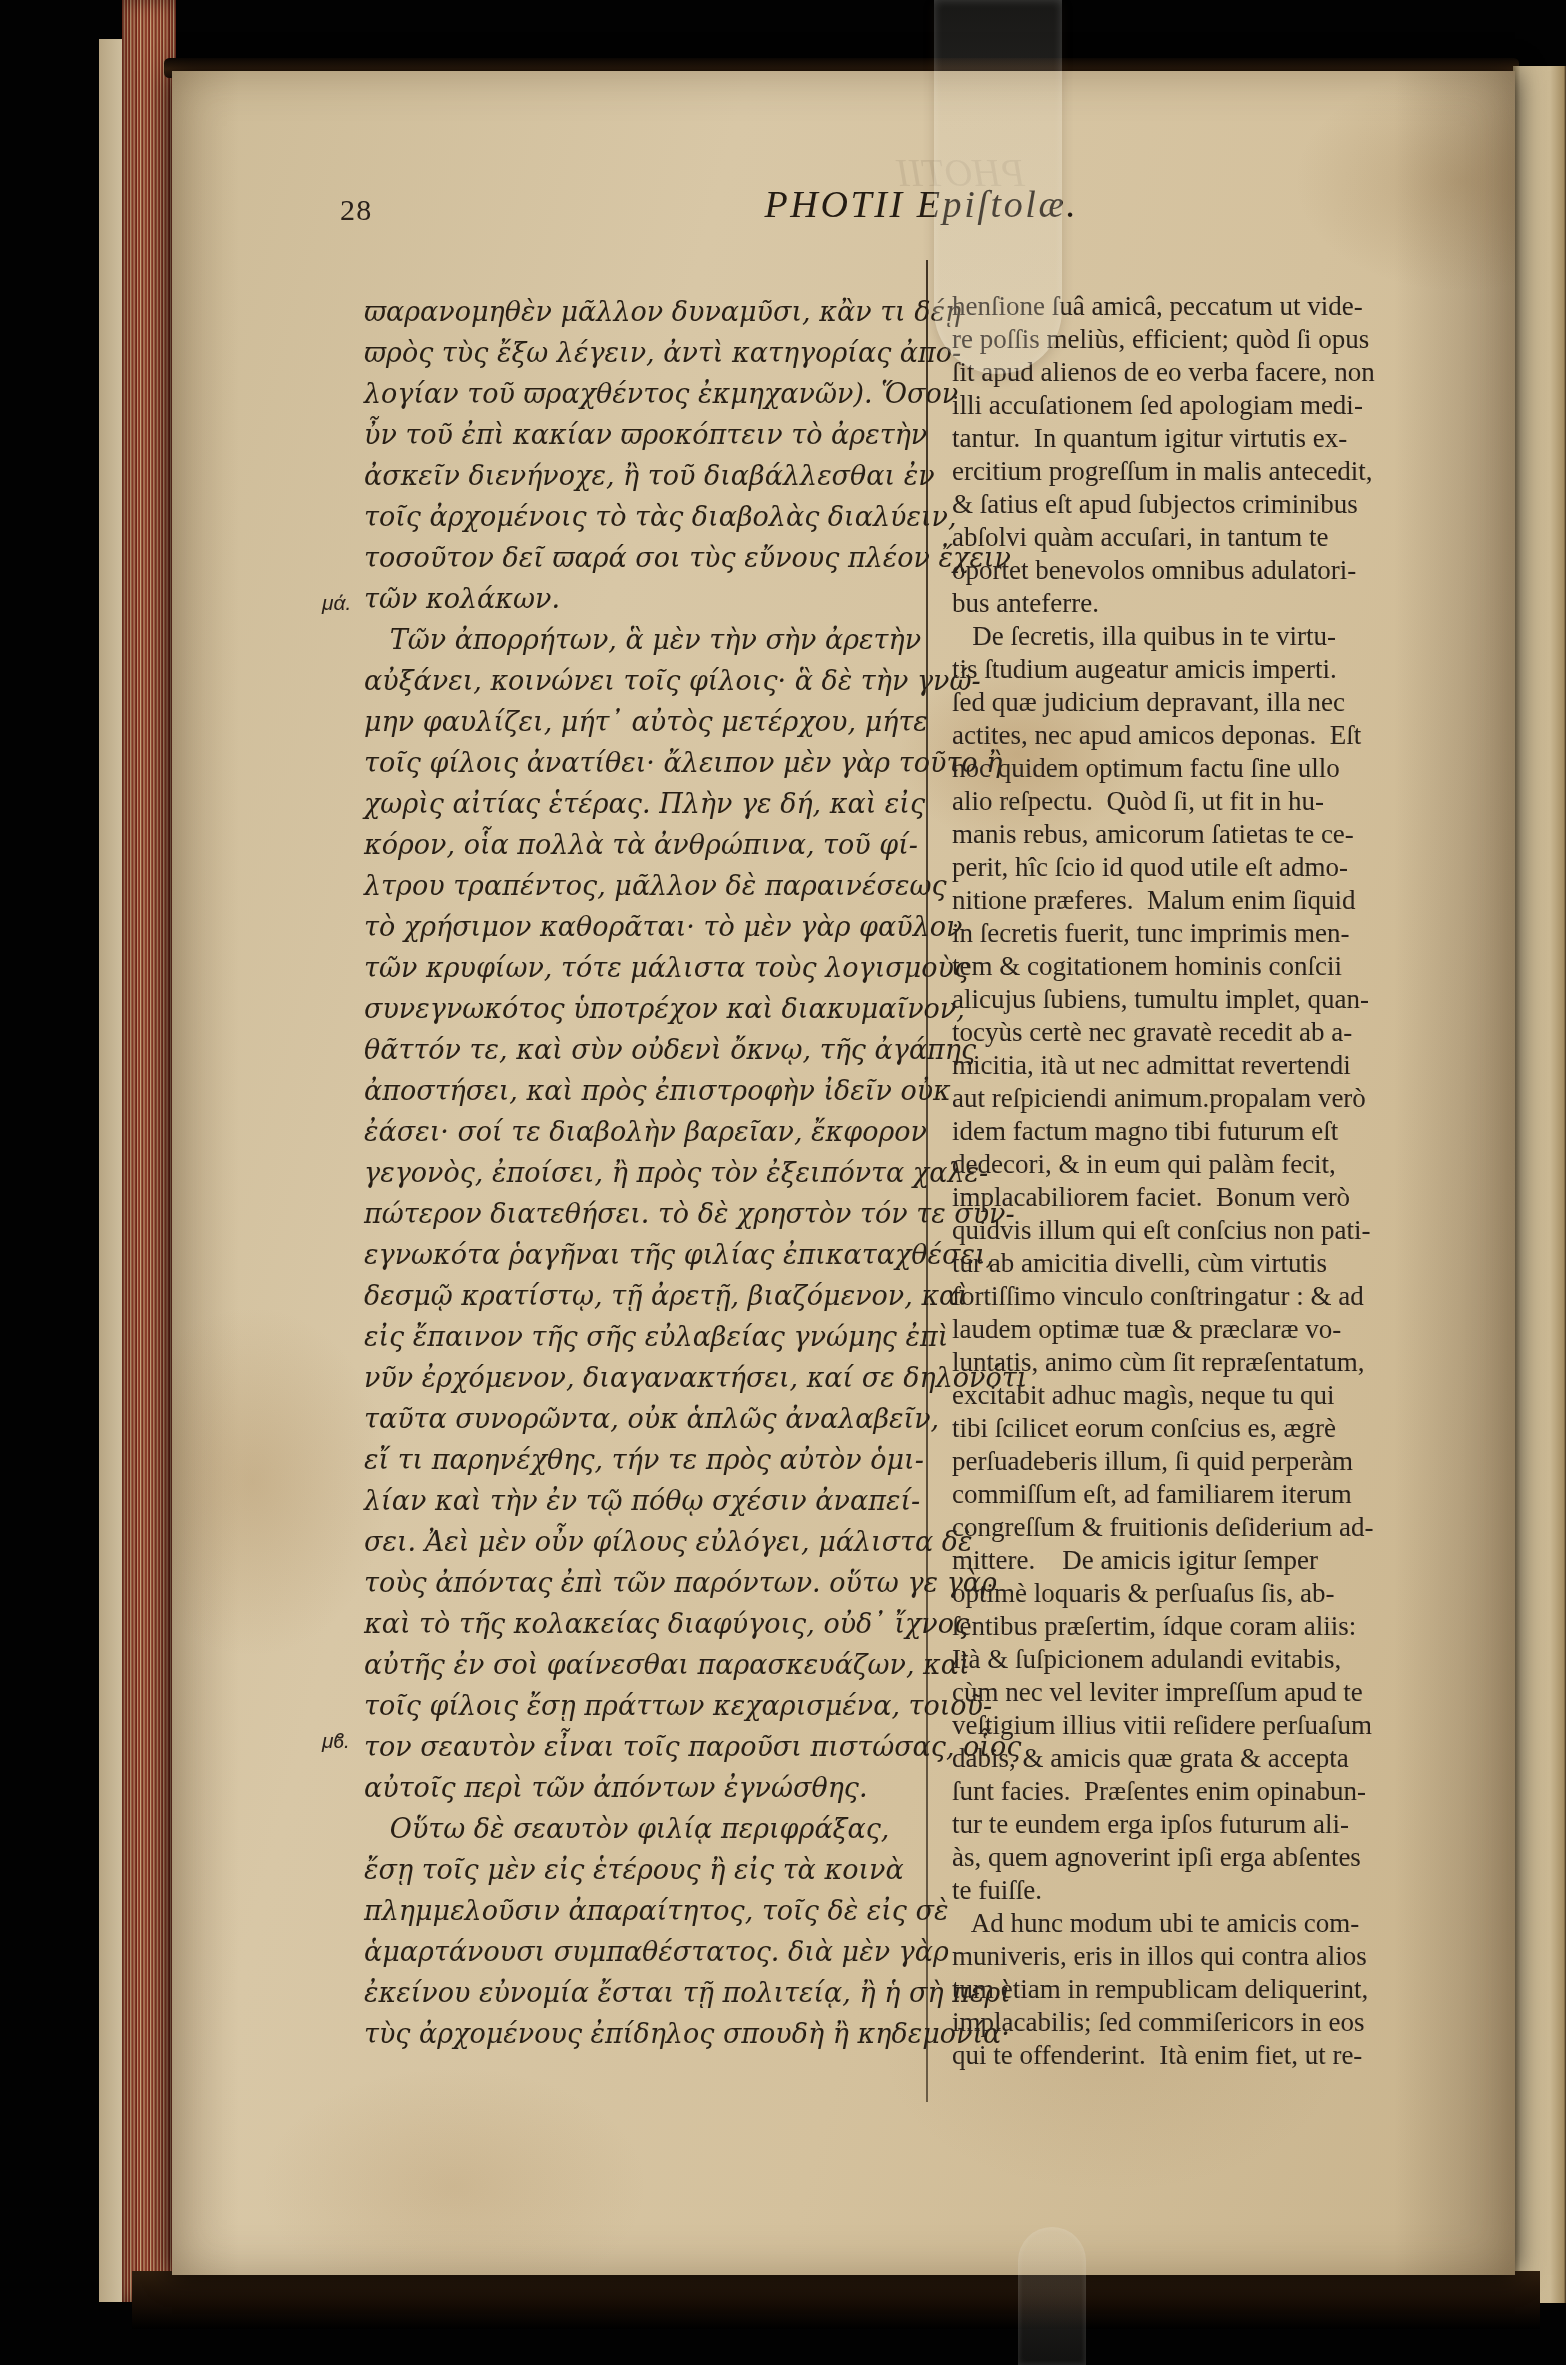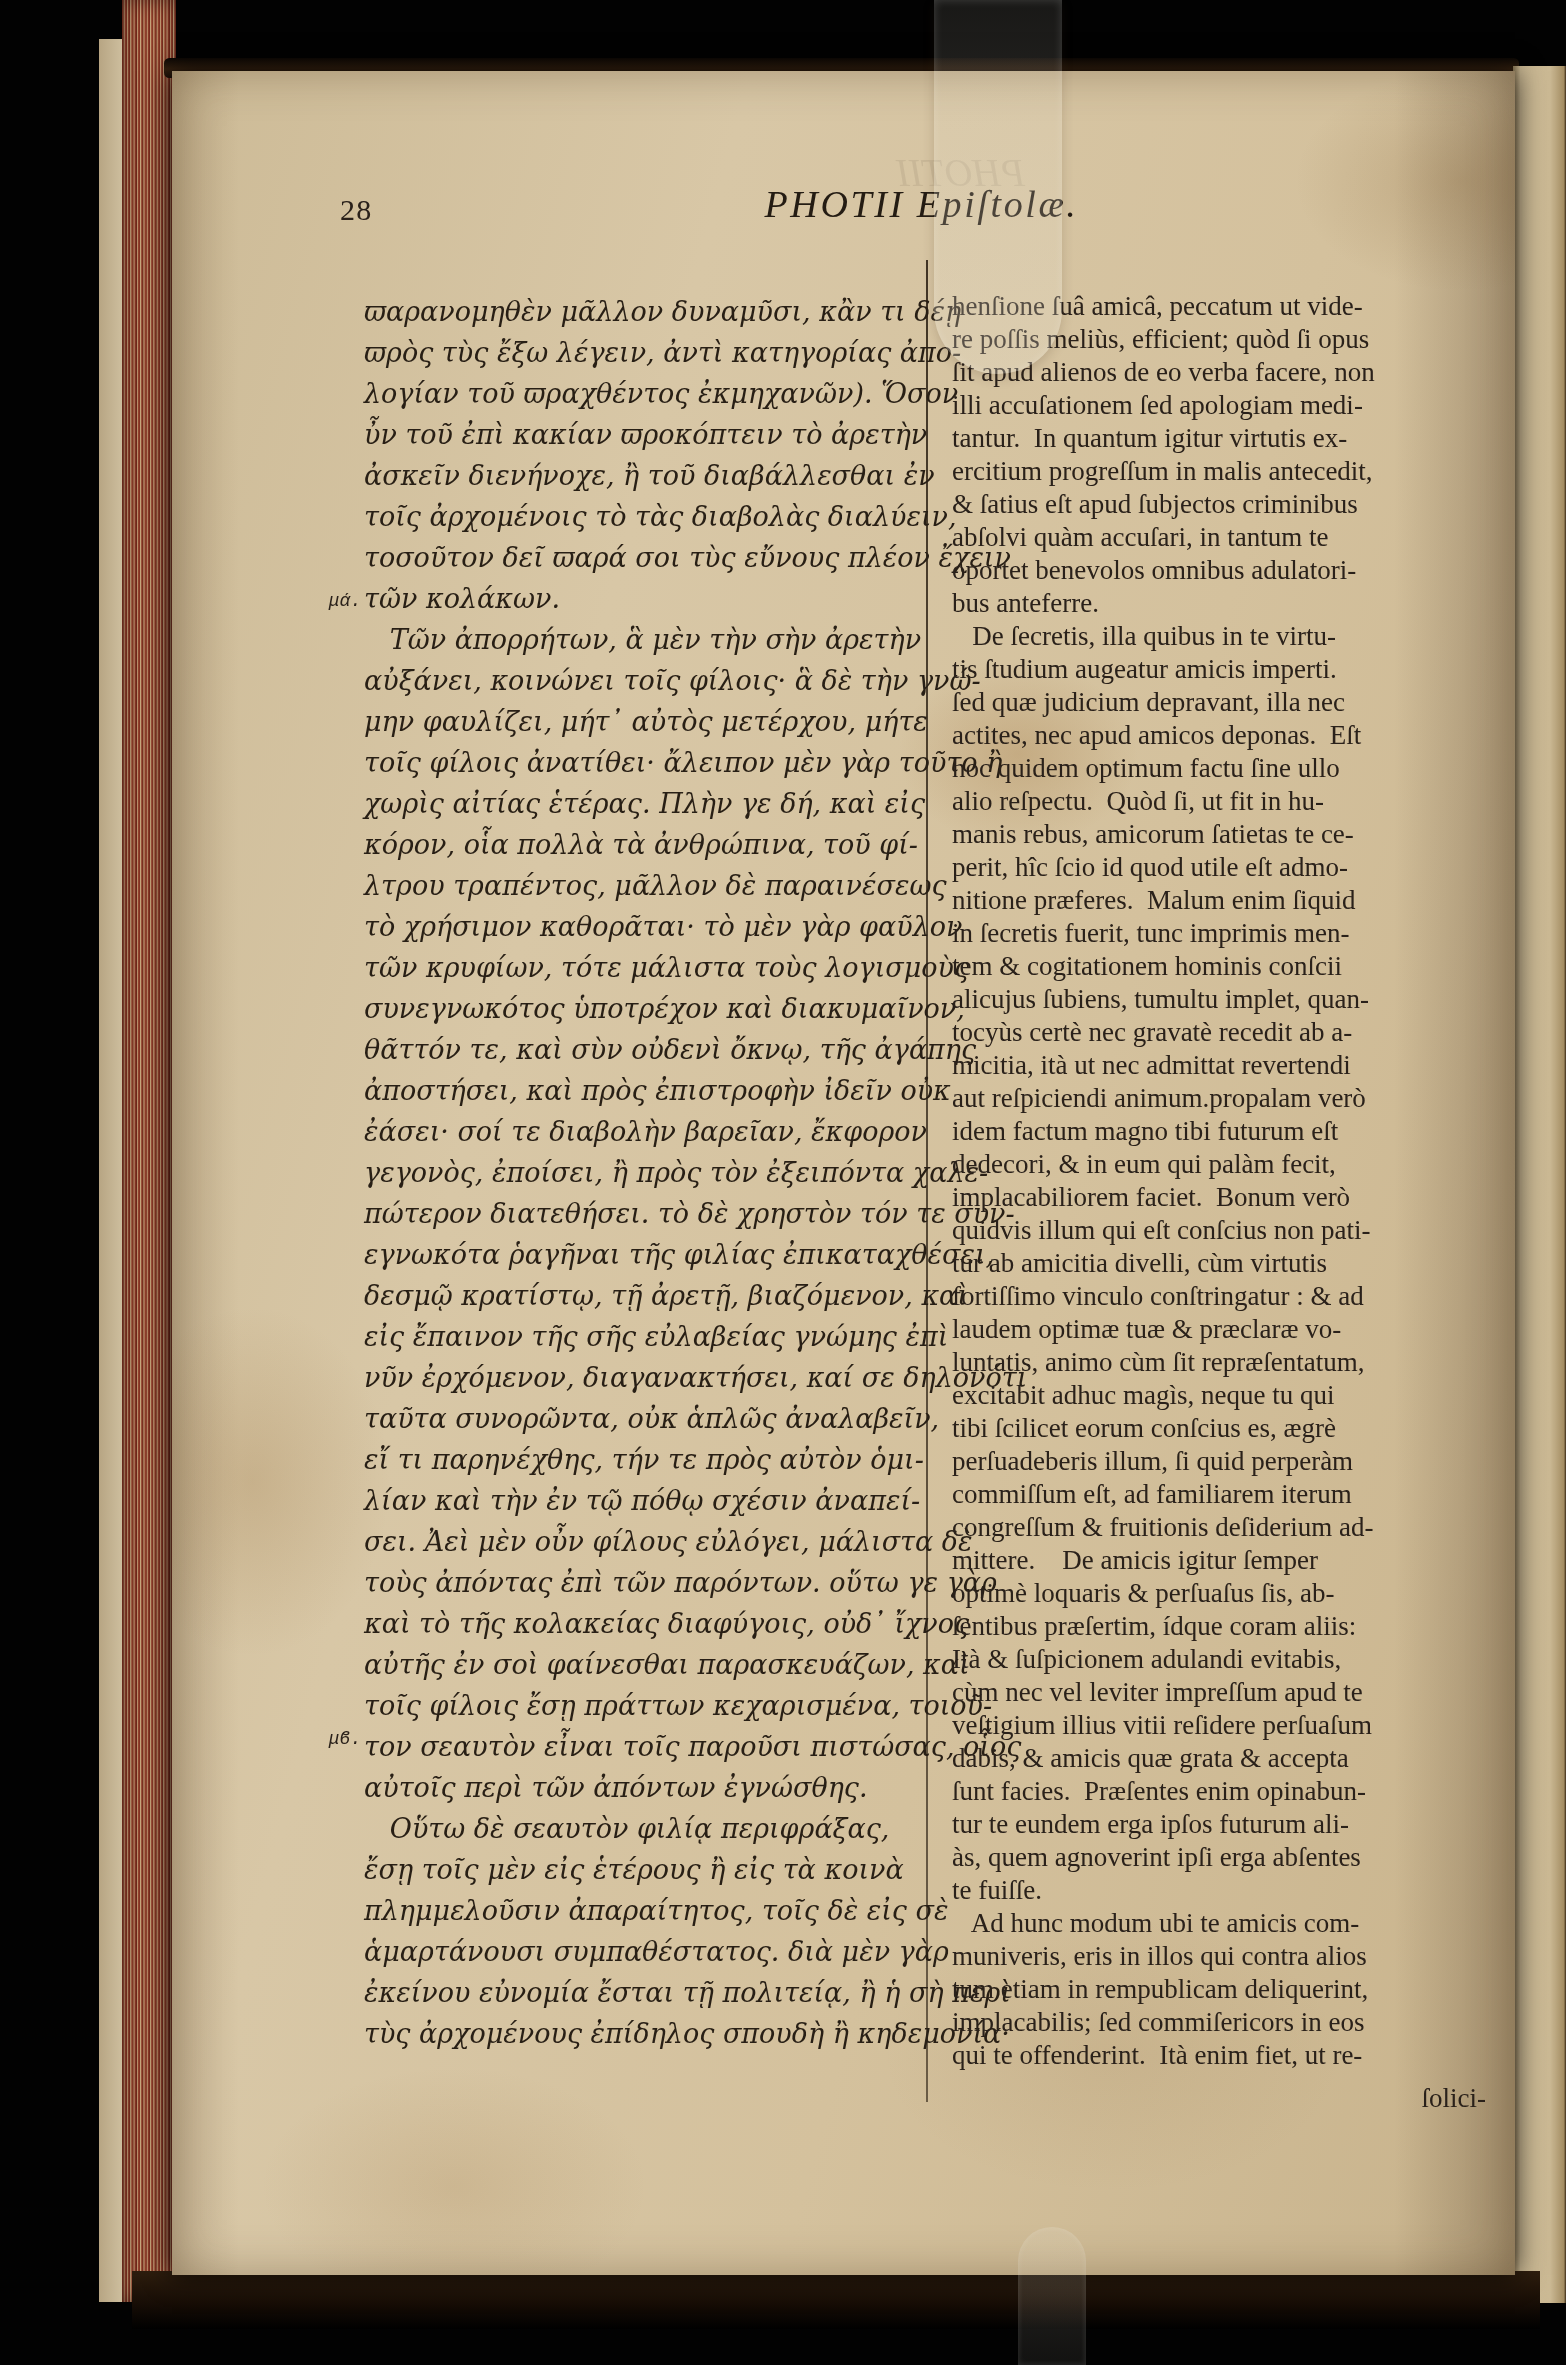--- a/index.html
+++ b/index.html
@@ -47,22 +47,22 @@
   .column-divider{position:absolute;left:754px;top:189px;width:2px;height:1842px;
     background:linear-gradient(180deg,rgba(50,38,24,.9),rgba(50,38,24,.65));}
 
   .col{position:absolute;white-space:pre;}
   .greek-col{left:192px;top:187px;width:563px;}
   .gline{font-family:"DejaVu Serif", serif;font-style:italic;
     font-size:27px;line-height:41px;color:#281f15;}
   .latin-col{left:780px;top:186px;width:534px;}
   .lline{font-size:27px;line-height:33px;color:#2a211a;}
 
-  .margin-note{position:absolute;left:150px;width:46px;text-align:center;
-    font-family:Liberation Mono, monospace;font-style:italic;font-size:18px;color:#2a211a;}
+  .margin-note{position:absolute;left:150px;width:46px;text-align:left;
+    font-family:Liberation Sans, sans-serif;font-style:italic;font-size:21px;color:#2a211a;}
   .note-ma{top:520px;}
   .note-mb{top:1658px;}
 
   .bottom-line{position:absolute;left:217px;top:1971px;width:1097px;
     font-size:27px;white-space:pre;color:#2a211a;}
   .catchword{position:absolute;left:780px;top:2012px;width:534px;text-align:right;
     font-size:27px;color:#2a211a;}
 
   
   .tab{position:absolute;pointer-events:none;}
@@ -102,21 +102,20 @@
 
     <div class="col greek-col">
       
     <div class="gline">ϖαρανομηθὲν μᾶλλον δυναμῦσι, κἂν τι δέῃ</div><div class="gline">ϖρὸς τὺς ἔξω λέγειν, ἀντὶ κατηγορίας ἀπο-</div><div class="gline">λογίαν τοῦ ϖραχθέντος ἐκμηχανῶν). Ὅσον</div><div class="gline">ὖν τοῦ ἐπὶ κακίαν ϖροκόπτειν τὸ ἀρετὴν</div><div class="gline">ἀσκεῖν διενήνοχε, ἢ τοῦ διαβάλλεσθαι ἐν</div><div class="gline">τοῖς ἀρχομένοις τὸ τὰς διαβολὰς διαλύειν,</div><div class="gline">τοσοῦτον δεῖ ϖαρά σοι τὺς εὔνους πλέον ἔχειν</div><div class="gline">τῶν κολάκων.</div><div class="gline">   Τῶν ἀπορρήτων, ἃ μὲν τὴν σὴν ἀρετὴν</div><div class="gline">αὐξάνει, κοινώνει τοῖς φίλοις· ἃ δὲ τὴν γνώ-</div><div class="gline">μην φαυλίζει, μήτ᾽ αὐτὸς μετέρχου, μήτε</div><div class="gline">τοῖς φίλοις ἀνατίθει· ἄλειπον μὲν γὰρ τοῦτο ἢ</div><div class="gline">χωρὶς αἰτίας ἑτέρας. Πλὴν γε δή, καὶ εἰς</div><div class="gline">κόρον, οἷα πολλὰ τὰ ἀνθρώπινα, τοῦ φί-</div><div class="gline">λτρου τραπέντος, μᾶλλον δὲ παραινέσεως</div><div class="gline">τὸ χρήσιμον καθορᾶται· τὸ μὲν γὰρ φαῦλον</div><div class="gline">τῶν κρυφίων, τότε μάλιστα τοὺς λογισμοὺς</div><div class="gline">συνεγνωκότος ὑποτρέχον καὶ διακυμαῖνον,</div><div class="gline">θᾶττόν τε, καὶ σὺν οὐδενὶ ὄκνῳ, τῆς ἀγάπης</div><div class="gline">ἀποστήσει, καὶ πρὸς ἐπιστροφὴν ἰδεῖν οὐκ</div><div class="gline">ἐάσει· σοί τε διαβολὴν βαρεῖαν, ἔκφορον</div><div class="gline">γεγονὸς, ἐποίσει, ἢ πρὸς τὸν ἐξειπόντα χαλε-</div><div class="gline">πώτερον διατεθήσει. τὸ δὲ χρηστὸν τόν τε συν-</div><div class="gline">εγνωκότα ῥαγῆναι τῆς φιλίας ἐπικαταχθέσει,</div><div class="gline">δεσμῷ κρατίστῳ, τῇ ἀρετῇ, βιαζόμενον, καὶ</div><div class="gline">εἰς ἔπαινον τῆς σῆς εὐλαβείας γνώμης ἐπὶ</div><div class="gline">νῦν ἐρχόμενον, διαγανακτήσει, καί σε δηλονότι</div><div class="gline">ταῦτα συνορῶντα, οὐκ ἁπλῶς ἀναλαβεῖν,</div><div class="gline">εἴ τι παρηνέχθης, τήν τε πρὸς αὐτὸν ὁμι-</div><div class="gline">λίαν καὶ τὴν ἐν τῷ πόθῳ σχέσιν ἀναπεί-</div><div class="gline">σει. Ἀεὶ μὲν οὖν φίλους εὐλόγει, μάλιστα δὲ</div><div class="gline">τοὺς ἀπόντας ἐπὶ τῶν παρόντων. οὕτω γε γὰρ</div><div class="gline">καὶ τὸ τῆς κολακείας διαφύγοις, οὐδ᾽ ἴχνος</div><div class="gline">αὐτῆς ἐν σοὶ φαίνεσθαι παρασκευάζων, καὶ</div><div class="gline">τοῖς φίλοις ἔσῃ πράττων κεχαρισμένα, τοιοῦ-</div><div class="gline">τον σεαυτὸν εἶναι τοῖς παροῦσι πιστώσας, οἷος</div><div class="gline">αὐτοῖς περὶ τῶν ἀπόντων ἐγνώσθης.</div><div class="gline">   Οὕτω δὲ σεαυτὸν φιλίᾳ περιφράξας,</div><div class="gline">ἔσῃ τοῖς μὲν εἰς ἑτέρους ἢ εἰς τὰ κοινὰ</div><div class="gline">πλημμελοῦσιν ἀπαραίτητος, τοῖς δὲ εἰς σὲ</div><div class="gline">ἁμαρτάνουσι συμπαθέστατος. διὰ μὲν γὰρ</div><div class="gline">ἐκείνου εὐνομία ἔσται τῇ πολιτείᾳ, ἢ ἡ σὴ περὶ</div><div class="gline">τὺς ἀρχομένους ἐπίδηλος σπουδὴ ἢ κηδεμονία·</div></div>
 
     <div class="col latin-col">
       
     <div class="lline">henſione ſuâ amicâ, peccatum ut vide-</div><div class="lline">re poſſis meliùs, efficient; quòd ſi opus</div><div class="lline">ſit apud alienos de eo verba facere, non</div><div class="lline">illi accuſationem ſed apologiam medi-</div><div class="lline">tantur.  In quantum igitur virtutis ex-</div><div class="lline">ercitium progreſſum in malis antecedit,</div><div class="lline">&amp; ſatius eſt apud ſubjectos criminibus</div><div class="lline">abſolvi quàm accuſari, in tantum te</div><div class="lline">oportet benevolos omnibus adulatori-</div><div class="lline">bus anteferre.</div><div class="lline">   De ſecretis, illa quibus in te virtu-</div><div class="lline">tis ſtudium augeatur amicis imperti.</div><div class="lline">ſed quæ judicium depravant, illa nec</div><div class="lline">actites, nec apud amicos deponas.  Eſt</div><div class="lline">hoc quidem optimum factu ſine ullo</div><div class="lline">alio reſpectu.  Quòd ſi, ut fit in hu-</div><div class="lline">manis rebus, amicorum ſatietas te ce-</div><div class="lline">perit, hîc ſcio id quod utile eſt admo-</div><div class="lline">nitione præferes.  Malum enim ſiquid</div><div class="lline">in ſecretis fuerit, tunc imprimis men-</div><div class="lline">tem &amp; cogitationem hominis conſcii</div><div class="lline">alicujus ſubiens, tumultu implet, quan-</div><div class="lline">tocyùs certè nec gravatè recedit ab a-</div><div class="lline">micitia, ità ut nec admittat revertendi</div><div class="lline">aut reſpiciendi animum.propalam verò</div><div class="lline">idem factum magno tibi futurum eſt</div><div class="lline">dedecori, &amp; in eum qui palàm fecit,</div><div class="lline">implacabiliorem faciet.  Bonum verò</div><div class="lline">quidvis illum qui eſt conſcius non pati-</div><div class="lline">tur ab amicitia divelli, cùm virtutis</div><div class="lline">fortiſſimo vinculo conſtringatur : &amp; ad</div><div class="lline">laudem optimæ tuæ &amp; præclaræ vo-</div><div class="lline">luntatis, animo cùm ſit repræſentatum,</div><div class="lline">excitabit adhuc magìs, neque tu qui</div><div class="lline">tibi ſcilicet eorum conſcius es, ægrè</div><div class="lline">perſuadeberis illum, ſi quid perperàm</div><div class="lline">commiſſum eſt, ad familiarem iterum</div><div class="lline">congreſſum &amp; fruitionis deſiderium ad-</div><div class="lline">mittere.    De amicis igitur ſemper</div><div class="lline">optimè loquaris &amp; perſuaſus ſis, ab-</div><div class="lline">ſentibus præſertim, ídque coram aliis:</div><div class="lline">Ità &amp; ſuſpicionem adulandi evitabis,</div><div class="lline">cùm nec vel leviter impreſſum apud te</div><div class="lline">veſtigium illius vitii reſidere perſuaſum</div><div class="lline">dabis, &amp; amicis quæ grata &amp; accepta</div><div class="lline">ſunt facies.  Præſentes enim opinabun-</div><div class="lline">tur te eundem erga ipſos futurum ali-</div><div class="lline">às, quem agnoverint ipſi erga abſentes</div><div class="lline">te fuiſſe.</div><div class="lline">   Ad hunc modum ubi te amicis com-</div><div class="lline">muniveris, eris in illos qui contra alios</div><div class="lline">tum etiam in rempublicam deliquerint,</div><div class="lline">implacabilis; ſed commiſericors in eos</div><div class="lline">qui te offenderint.  Ità enim fiet, ut re-</div></div>
 
 
-    <div class="catchword">ſolici-</div>
 
   </div>
 
   <div class="tab tab-top"></div>
   <div class="tab tab-bottom"></div>
 
 </div>
 
 
 </body></html>

